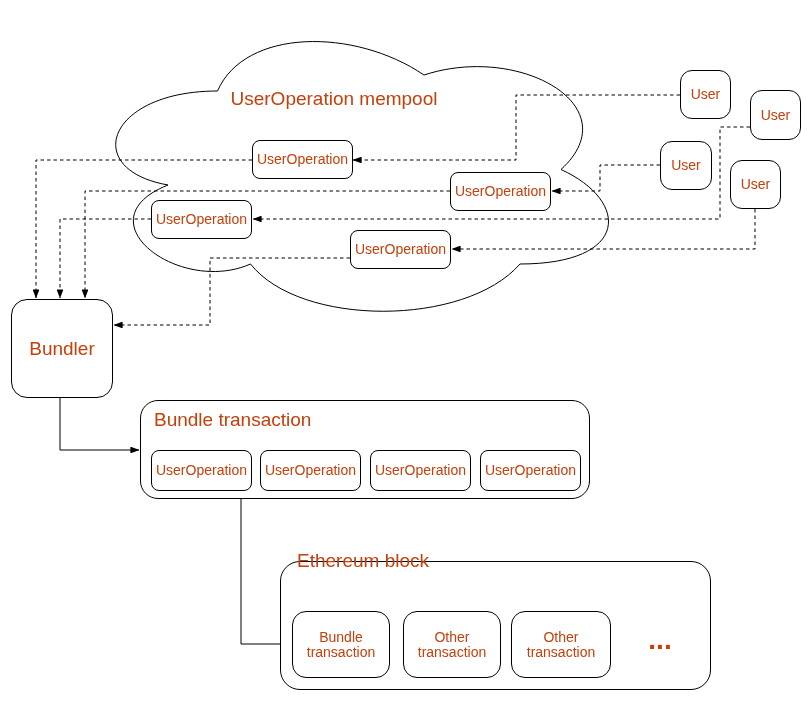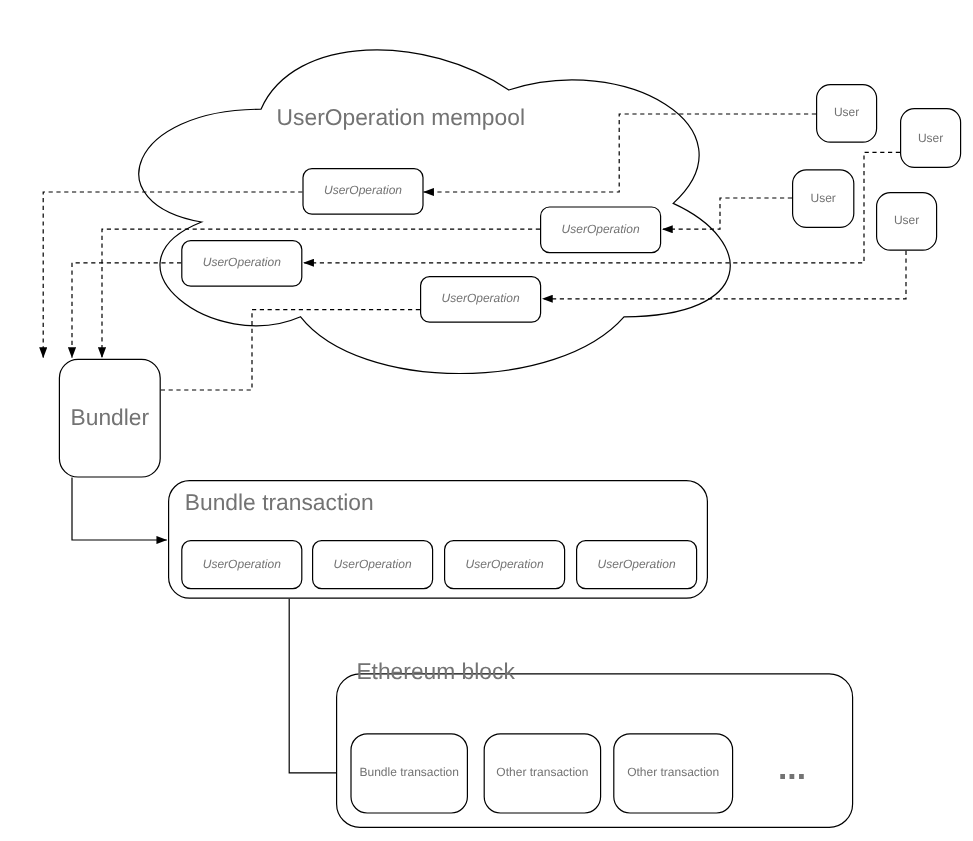--- a/index.html
+++ b/index.html
@@ -2,37 +2,37 @@
 <html><head>
 <meta charset="utf-8">
 <style>
   html, body { margin: 0; padding: 0; background: #ffffff; }
   .stage {
     position: relative;
     width: 811px;
     height: 701px;
     background: #ffffff;
     font-family: "Liberation Sans", sans-serif;
-    color: #737373;
+    color: #c2410c;
     overflow: hidden;
   }
   svg.canvas { position: absolute; left: 0; top: 0; }
   .node {
     position: absolute;
     box-sizing: border-box;
     background: #ffffff;
     border: 1px solid #000000;
     display: flex;
     align-items: center;
     justify-content: center;
     text-align: center;
-    font-size: 10px;
+    font-size: 14px;
     line-height: 15px;
   }
-  .r8  { border-radius: 8px; font-style: italic; }
+  .r8  { border-radius: 8px; }
   .r12 { border-radius: 12px; }
   .r14 { border-radius: 14px; }
   .r16 { border-radius: 16px; }
   .r18 { border-radius: 18px; }
   .r20 { border-radius: 20px; }
   .title {
     position: absolute;
     font-size: 19px;
     white-space: nowrap;
   }
@@ -102,21 +102,21 @@
   <div class="node r12" style="left:750px; top:90px; width:51px; height:50px;">
     <span>User</span>
   </div>
   <div class="node r12" style="left:660px; top:141px; width:52px; height:49px;">
     <span>User</span>
   </div>
   <div class="node r12" style="left:730px; top:160px; width:51px; height:49px;">
     <span>User</span>
   </div>
 
-  <div class="node r16 big-label" style="left:11px; top:299px; width:85px; height:99px;margin-left:38px;">
+  <div class="node r16 big-label" style="left:11px; top:299px; width:102px; height:99px;">
     <span>Bundler</span>
   </div>
 
   <div class="node r18" style="left:140px; top:400px; width:450px; height:99px;"></div>
   <div class="title" style="left:154px; top:409px;">Bundle transaction</div>
   <div class="node r8" style="left:151px; top:450px; width:101px; height:41px;">
     <span>UserOperation</span>
   </div>
   <div class="node r8" style="left:260px; top:450px; width:101px; height:41px;">
     <span>UserOperation</span>

